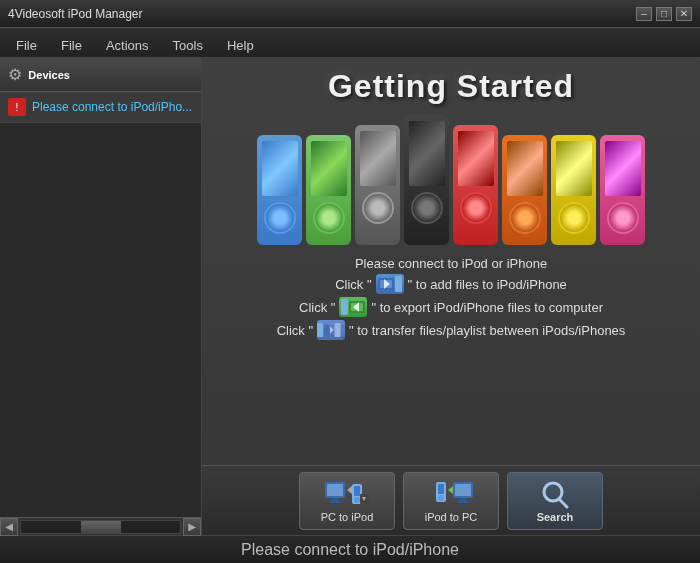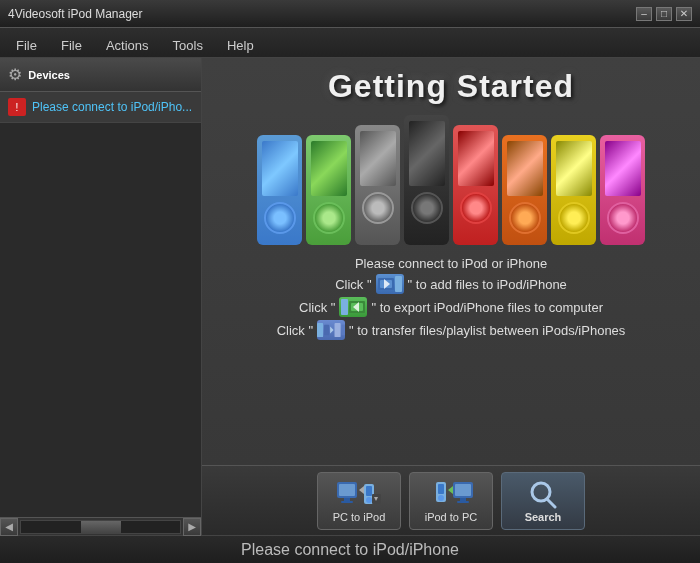--- a/index.html
+++ b/index.html
@@ -263,21 +263,21 @@
       height: 70px;
       background: linear-gradient(to bottom, #3a3a3a, #2a2a2a);
       border-top: 1px solid #555;
       display: flex;
       align-items: center;
       justify-content: center;
       gap: 8px;
       padding: 0 10px;
     }
     .toolbar-btn {
-      width: 84px;
+      width: 96px;
       height: 58px;
       background: linear-gradient(to bottom, #555, #3a3a3a);
       border: 1px solid #666;
       border-radius: 4px;
       display: flex;
       flex-direction: column;
       align-items: center;
       justify-content: center;
       cursor: pointer;
       gap: 2px;

